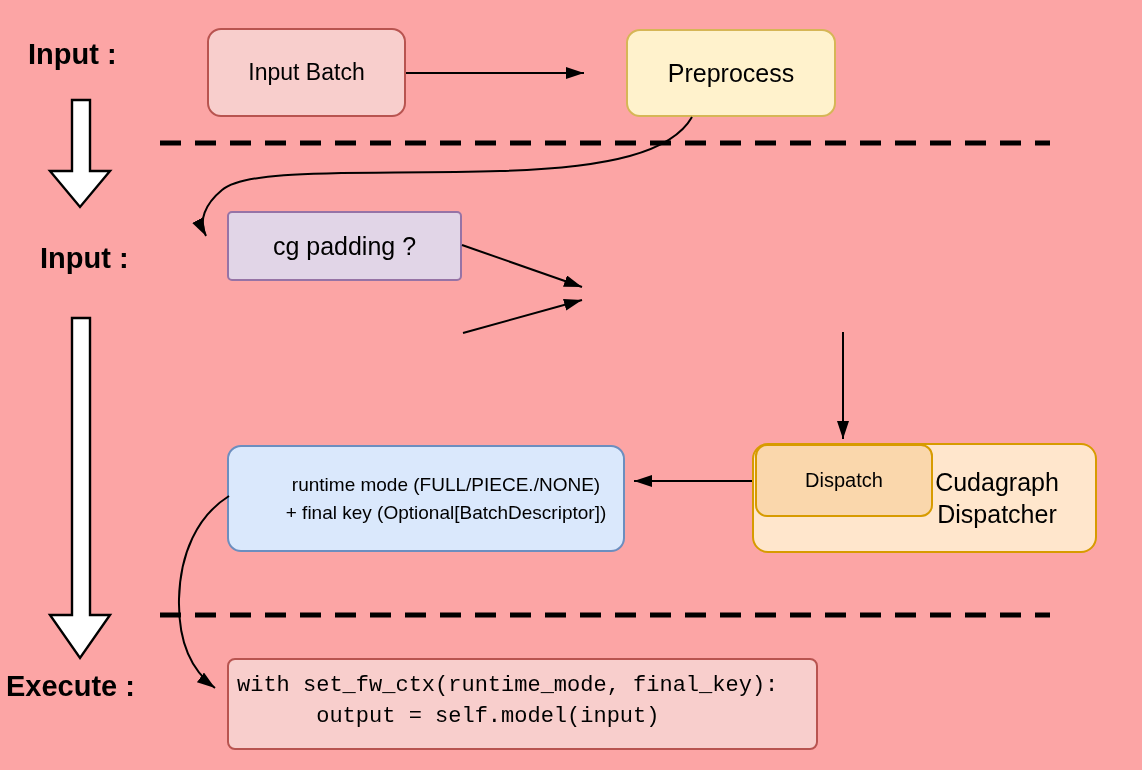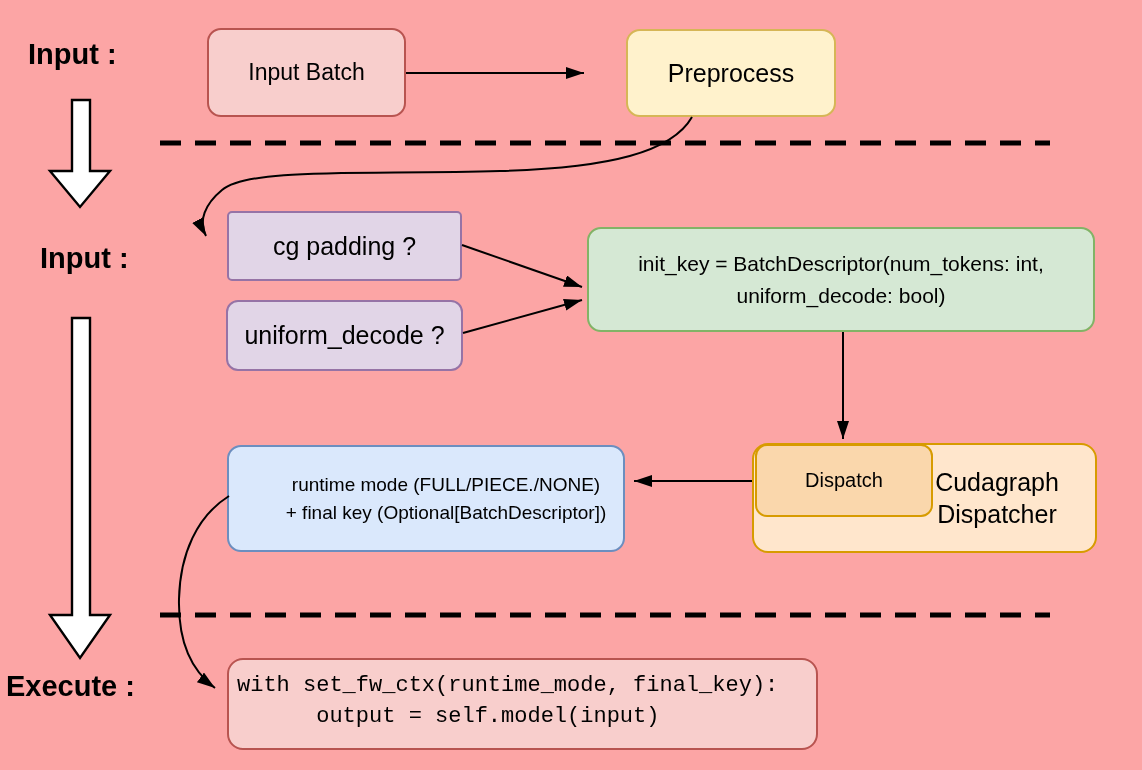--- a/index.html
+++ b/index.html
@@ -18,21 +18,21 @@
   .node span{display:block;white-space:nowrap;}
   #node-input-batch   {left:207px;top:28px; width:199px;height:89px; font-size:23px;}
   #node-preprocess    {left:588px;top:29px; width:210px;height:88px; font-size:25px;}
   #node-cg-padding    {left:227px;top:211px;width:235px;height:70px; font-size:25px;border-radius:5px;}
   #node-uniform-decode{left:226px;top:300px;width:237px;height:71px; font-size:25px;border-radius:12px;}
   #node-init-key      {left:587px;top:227px;width:508px;height:105px;font-size:21px;line-height:1.5;}
   #node-cudagraph     {left:752px;top:443px;width:345px;height:110px;font-size:25px;border-radius:16px;}
   #node-dispatch      {left:755px;top:444px;width:178px;height:73px; font-size:20px;border-radius:12px;}
   #node-runtime-mode  {left:227px;top:445px;width:398px;height:107px;font-size:19px;line-height:1.45;}
   #node-execute-code  {
-    left:227px;top:658px;width:591px;height:92px;border-radius:16px;
+    left:227px;top:658px;width:591px;height:92px;border-radius:8px;
     font-family:"Liberation Mono","DejaVu Sans Mono",monospace;font-size:22px;line-height:31px;
     align-items:flex-start;justify-content:flex-start;padding:10px 0 0 8px;text-align:left;
   }
   #node-execute-code span{white-space:pre;}
   .cudagraph-label{
     position:absolute;right:13px;top:0;bottom:0;width:170px;
     display:flex;align-items:center;justify-content:center;text-align:center;line-height:1.3;
   }
   svg.connector-layer{position:absolute;left:0;top:0;pointer-events:none;}
 </style>
@@ -50,28 +50,21 @@
   </div>
 
   <div class="node" id="node-preprocess" style="background-color: rgb(255, 242, 204); border-color: rgb(214, 182, 86); margin-left: 38px;">
     <span>Preprocess</span>
   </div>
 
   <div class="node" id="node-cg-padding" style="background-color: rgb(225, 213, 231); border-color: rgb(150, 115, 166);">
     <span>cg padding ?</span>
   </div>
 
-  <div class="node" id="node-uniform-decode" style="background-color: rgb(225, 213, 231); border-color: rgb(150, 115, 166);">
-    <span>uniform_decode ?</span>
-  </div>
 
-  <div class="node" id="node-init-key" style="background-color: rgb(213, 232, 212); border-color: rgb(130, 179, 102);">
-    <span>init_key = BatchDescriptor(num_tokens: int,</span>
-    <span>uniform_decode: bool)</span>
-  </div>
 
   <div class="node" id="node-cudagraph" style="background-color: rgb(255, 230, 204); border-color: rgb(215, 155, 0);">
     <div class="cudagraph-label">Cudagraph Dispatcher</div>
   </div>
 
   <div class="node" id="node-dispatch" style="background-color: rgb(250, 215, 172); border-color: rgb(215, 155, 0);">
     <span>Dispatch</span>
   </div>
 
   <div class="node" id="node-runtime-mode" style="background-color: rgb(218, 232, 252); border-color: rgb(108, 142, 191); padding-left: 40px;">

